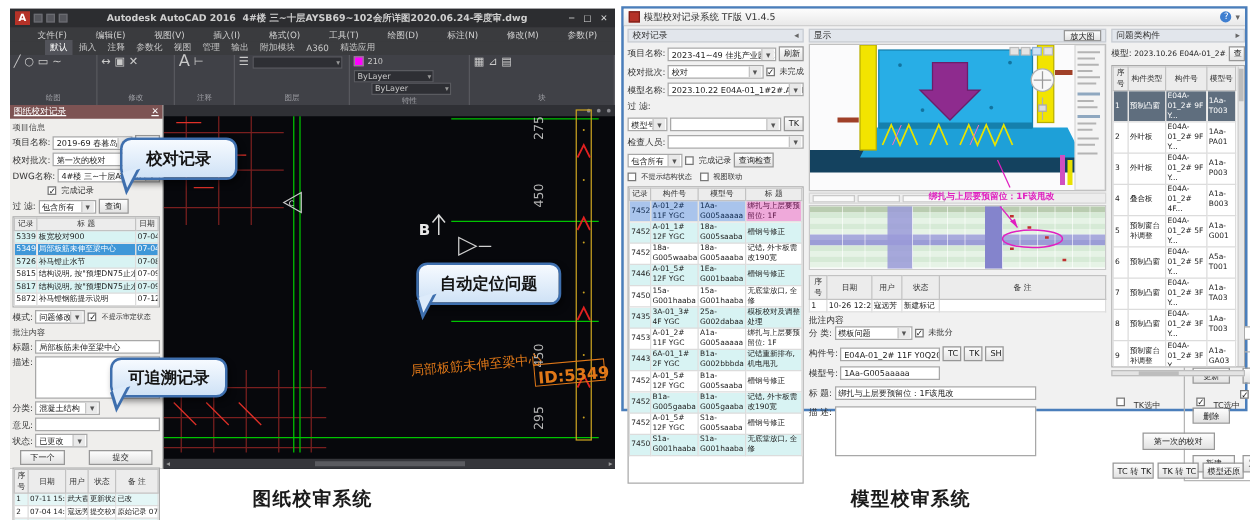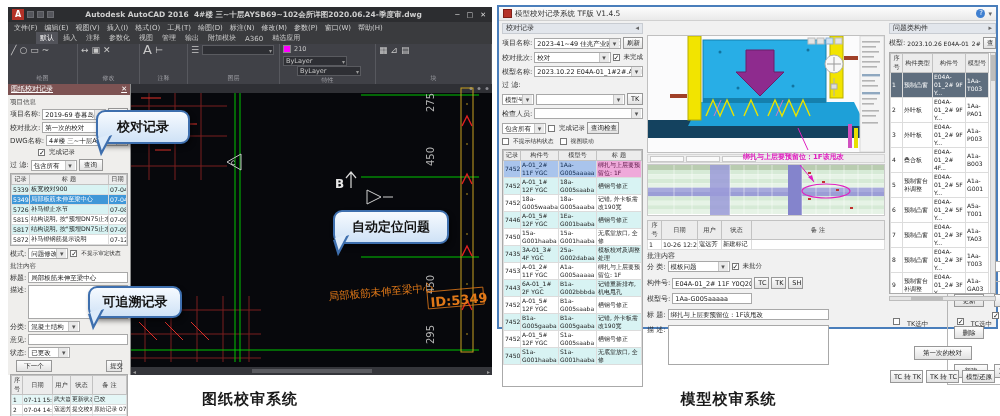--- a/index.html
+++ b/index.html
@@ -32,21 +32,21 @@
   .cad-title { position:absolute; left:0; top:0; width:100%; height:15px; background:#2c2d30;
                display:flex; align-items:center; gap:3px; padding:0 4px; }
   .cad-logo { width:12px; height:11px; background:#b53228; color:#fff; font-size:8px; font-weight:bold;
               text-align:center; line-height:11px; flex:none; }
   .qat { width:7px; height:7px; background:#55565c; border:1px solid #6a6b70; flex:none; }
   .cad-title-text { flex:1; text-align:center; font-size:7.5px; color:#cfcfcf;
                     white-space:nowrap; overflow:hidden;font-weight:bold; }
   .winbtn { color:#d8d8d8; font-size:7px; padding:0 2px; }
   .cad-menu { position:absolute; left:0; top:15px; width:100%; height:11px; background:#3a3b3e;
               display:flex; align-items:center; gap:7px; padding:0 6px; }
-  .cad-menu span { font-size:7px; color:#d2d2d2; white-space:nowrap; }
+  .cad-menu span { font-size:7px; color:#d2d2d2; white-space:nowrap;margin-left:16px; }
   .cad-tabs { position:absolute; left:0; top:26px; width:100%; height:11px; background:#3a3b3e;
               display:flex; align-items:flex-end; gap:1px; padding:0 4px; }
   .cad-tabs span { font-size:7px; color:#c8c8c8; padding:1px 4px; white-space:nowrap; }
   .cad-tabs span.act { background:#52535a; color:#fff;margin-left:24px; }
   .cad-ribbon { position:absolute; left:0; top:37px; width:100%; height:40px; background:#404147;
                 display:flex; align-items:stretch; }
   .rgroup { border-right:1px solid #57585e; padding:1px 3px; display:flex; flex-direction:column; justify-content:space-between; }
   .ricons { display:flex; gap:3px; align-items:center; flex-wrap:wrap; width:100%; }
   .ric { color:#c9c9c9; font-size:9px; line-height:10px; }
   .rlabel { font-size:6px; color:#9fa0a6; text-align:center; }
@@ -333,21 +333,21 @@
         <div class="row">
           <span class="lbl">意见:</span>
           <div class="inp"></div>
         </div>
         <div class="row">
           <span class="lbl">状态:</span>
           <div class="dd" style="max-width:42px">已更改</div>
         </div>
         <div class="row" style="justify-content:space-between;padding:0 6px">
           <div class="btn" style="width:36px">下一个</div>
-          <div class="btn" style="width:16px">提交</div>
+          <div class="btn" style="width:51px">提交</div>
         </div>
 
         <div class="pal-tablewrap" style="margin-top:auto">
           <table class="tbl histbl">
             <thead>
               <tr>
                 <th style="width:11px">序号</th>
                 <th style="width:30px">日期</th>
                 <th style="width:18px">用户</th>
                 <th style="width:22px">状态</th>
@@ -633,20 +633,24 @@
                 <td>S1a-G001haaba</td>
                 <td>S1a-G001haaba</td>
                 <td>无底堂放口, 全修</td>
               </tr>
             </tbody>
         </table>
       </div>
     </div>
 
     <div class="bcol-m">
+      <div class="panel-h">
+        <span>显示</span>
+        <div class="btn" style="width:30px;height:9px;line-height:8px">放大图</div>
+      </div>
 
       <div class="viewport">
         <svg width="236" height="116" viewBox="0 0 236 116">
           <rect x="0" y="0" width="236" height="116" fill="#fbfbfc"></rect>
           <rect x="0" y="84" width="236" height="18" fill="#14425f"></rect>
           <polygon points="52,66 206,66 218,90 40,90" fill="#1ea0d8"></polygon>
           <rect x="55" y="4" width="123" height="62" fill="#28aee6" stroke="#1580ad"></rect>
           <rect x="55" y="62" width="123" height="5" fill="#1580ad"></rect>
           <circle cx="72" cy="16" r="1.5" fill="#1274a0"></circle>
             <circle cx="160" cy="14" r="1.5" fill="#1274a0"></circle>

